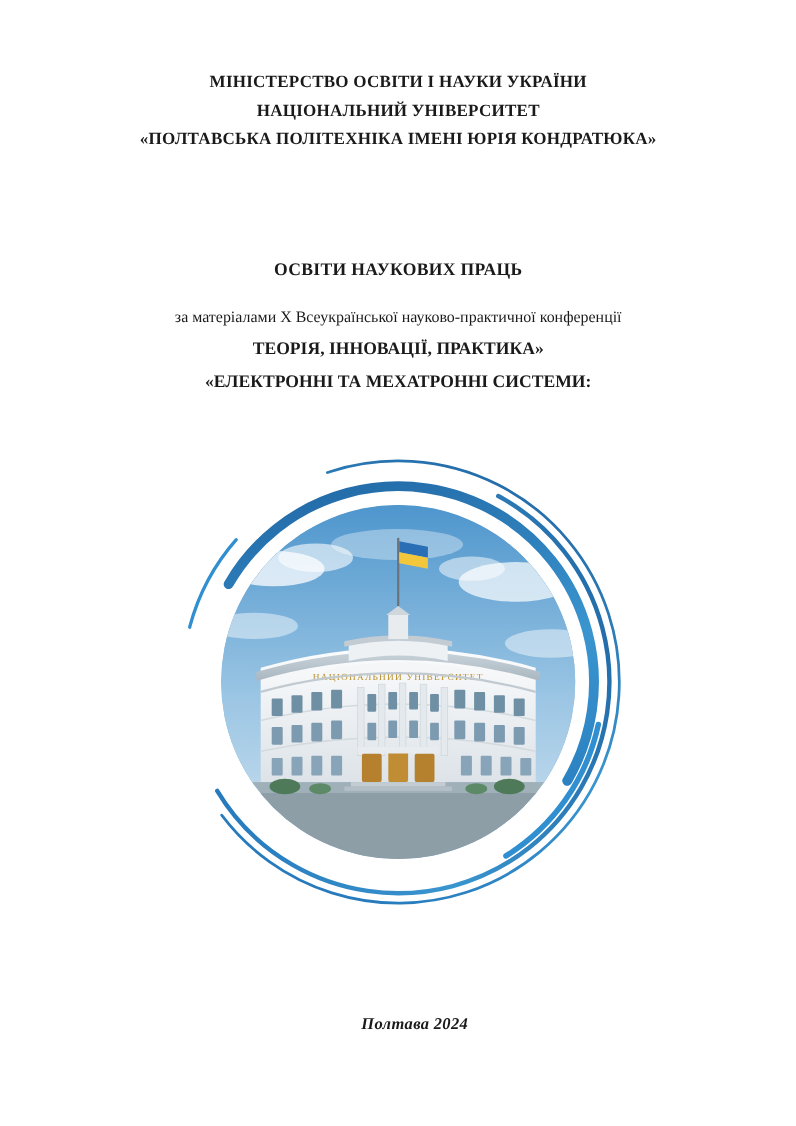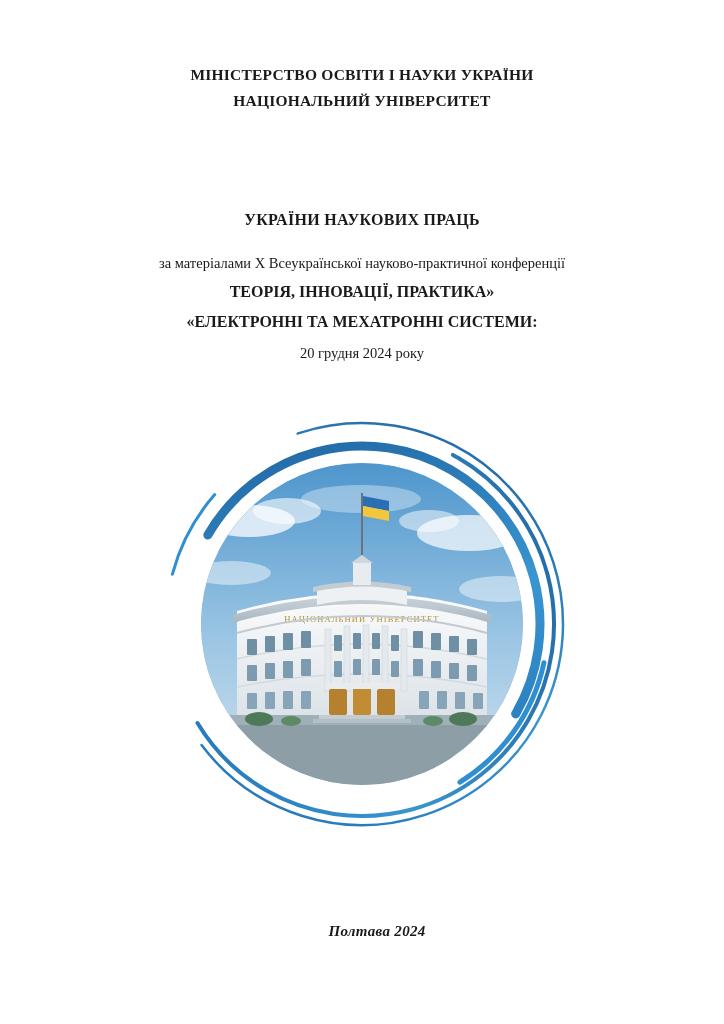--- a/index.html
+++ b/index.html
@@ -110,28 +110,28 @@
   }
 </style>
 </head>
 <body>
 
 <div class="page">
 
   <div class="header-block">
     <div class="header-line">МІНІСТЕРСТВО ОСВІТИ І НАУКИ УКРАЇНИ</div>
     <div class="header-line">НАЦІОНАЛЬНИЙ УНІВЕРСИТЕТ</div>
+    <div class="header-line">«ПОЛТАВСЬКА ПОЛІТЕХНІКА ІМЕНІ ЮРІЯ КОНДРАТЮКА»</div>
   </div>
 
   <div class="title-block">
-    <div class="collection-title">УКРАЇНИ НАУКОВИХ ПРАЦЬ</div>
+    <div class="collection-title">ОСВІТИ НАУКОВИХ ПРАЦЬ</div>
     <div class="subtitle">за матеріалами X Всеукраїнської науково-практичної конференції</div>
     <div class="conf-name">ТЕОРІЯ, ІННОВАЦІЇ, ПРАКТИКА»</div>
     <div class="conf-name">«ЕЛЕКТРОННІ ТА МЕХАТРОННІ СИСТЕМИ:</div>
-    <div class="conf-date">20 грудня 2024 року</div>
   </div>
 
   <div class="emblem-wrap">
 
     <svg class="emblem-svg" viewBox="0 0 420 420">
       <defs>
         <linearGradient id="ringGrad" x1="0" y1="0" x2="1" y2="1">
           <stop offset="0%" stop-color="#1e6fb5"></stop>
           <stop offset="50%" stop-color="#3a95cf"></stop>
           <stop offset="100%" stop-color="#1b5e9c"></stop>

